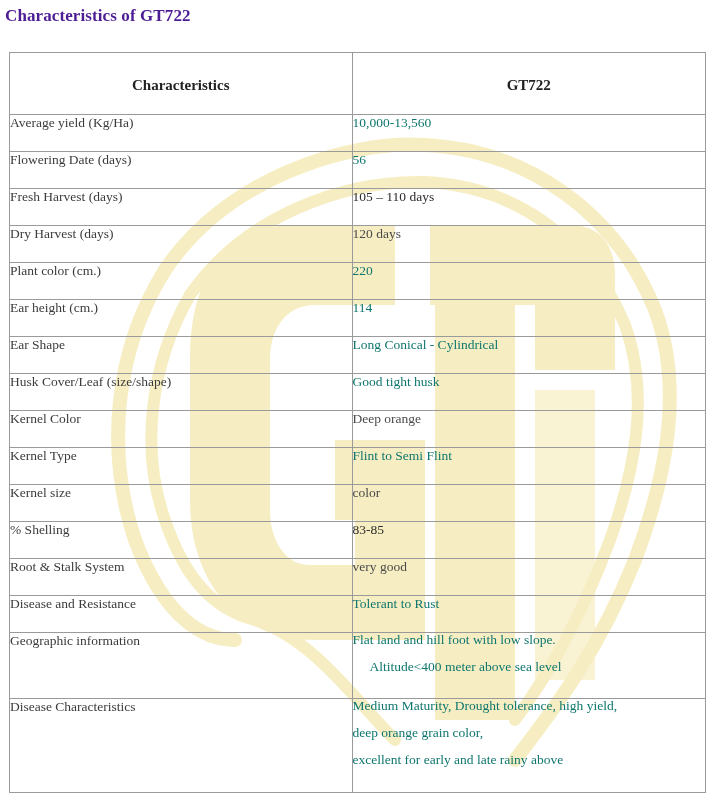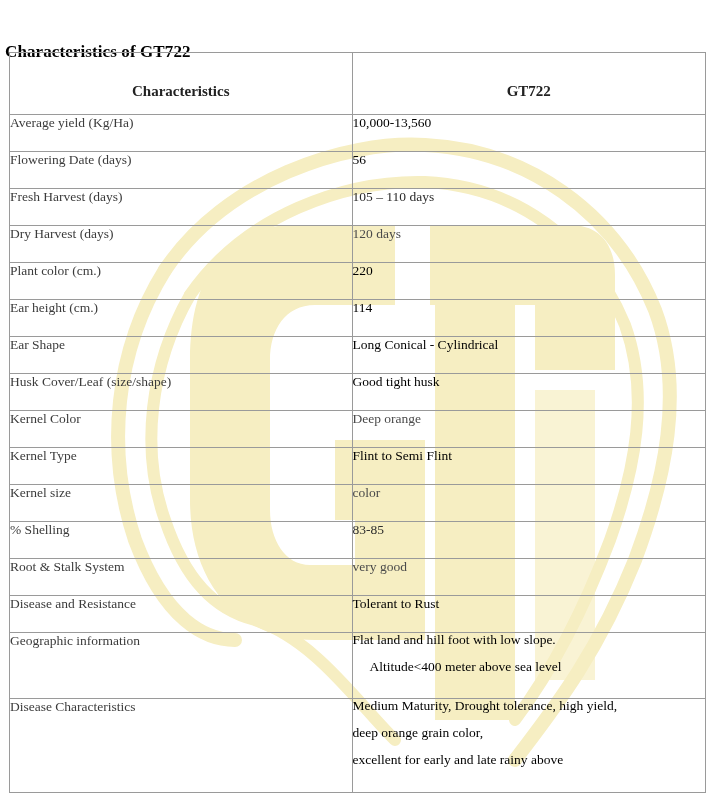--- a/index.html
+++ b/index.html
@@ -14,23 +14,22 @@
       overflow: hidden;
       font-family: "Liberation Serif", "DejaVu Serif", serif;
       color: #2a2a2a;
     }
     .doc-title {
       position: absolute;
       left: 5px;
       top: 6px;
       font-size: 17px;
       font-weight: bold;
-      color: #000000;
+      color: #4c1d95;
       letter-spacing: 0.1px;
-      margin-top: 36px;
     }
     .watermark {
       position: absolute;
       left: 95px;
       top: 120px;
       width: 590px;
       height: 660px;
       z-index: 0;
       pointer-events: none;
     }
@@ -49,39 +48,39 @@
       font-size: 13.5px;
       padding: 0;
     }
     table.spec th {
       font-weight: bold;
       font-size: 15px;
       color: #222;
       text-align: center;
       height: 62px;
       vertical-align: top;
-      padding-top: 30px;
+      padding-top: 24px;
       box-sizing: border-box;
     }
     .col-label { width: 343px; }
     .col-value { width: 354px; }
     td.label {
       padding: 10px 0 0 7px;
       color: #3b3b3b;
       height: 37px;
       box-sizing: border-box;
       margin-left: 18px;
     }
     td.value {
       padding: 10px 0 0 6px;
       color: #2b2b2b;
       height: 37px;
       box-sizing: border-box;
     }
-    td.value.dark { color: #000000; }
+    td.value.dark { color: #0f766e; }
     td.value.light { color: #4a4a4a; }
     tr.tall-geo td { height: 66px; }
     tr.tall-notable td { height: 94px; }
     .line { display: block; line-height: 13px; margin-bottom: 14px; }
     .line.indent { padding-left: 17px; }
   </style>
 </head>
 <body>
 
 <div class="doc-title">Characteristics of GT722</div>

